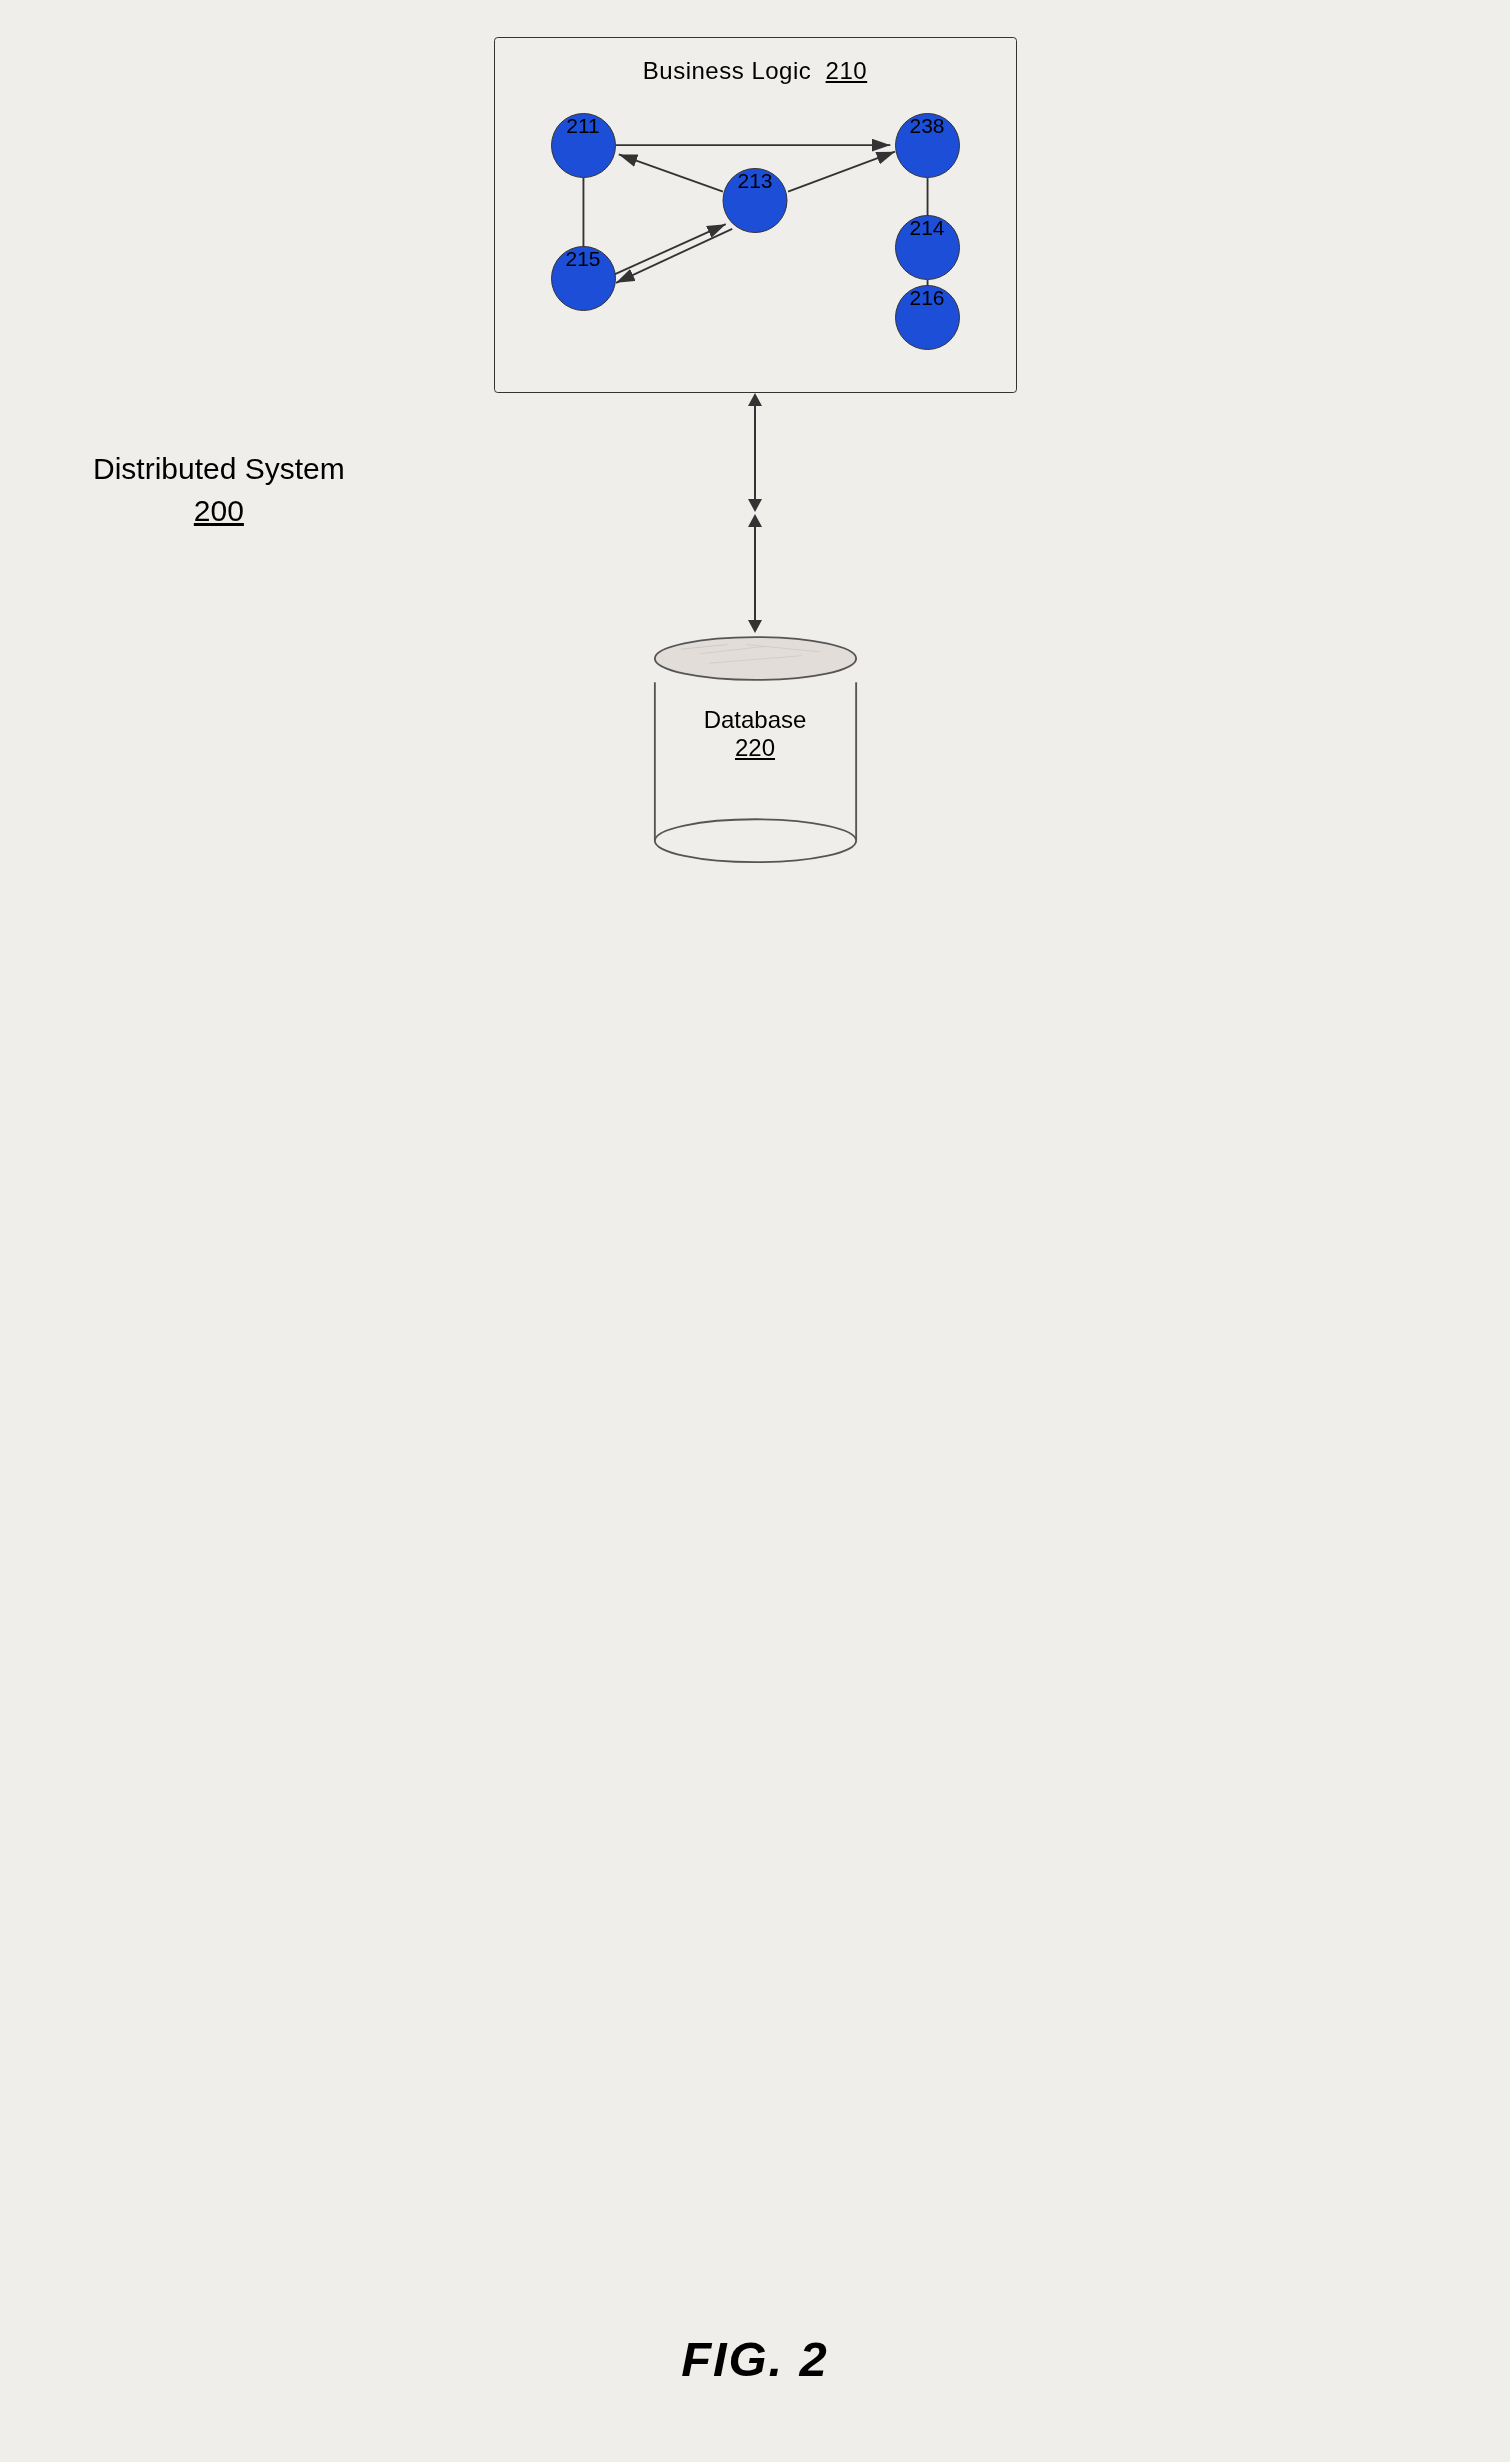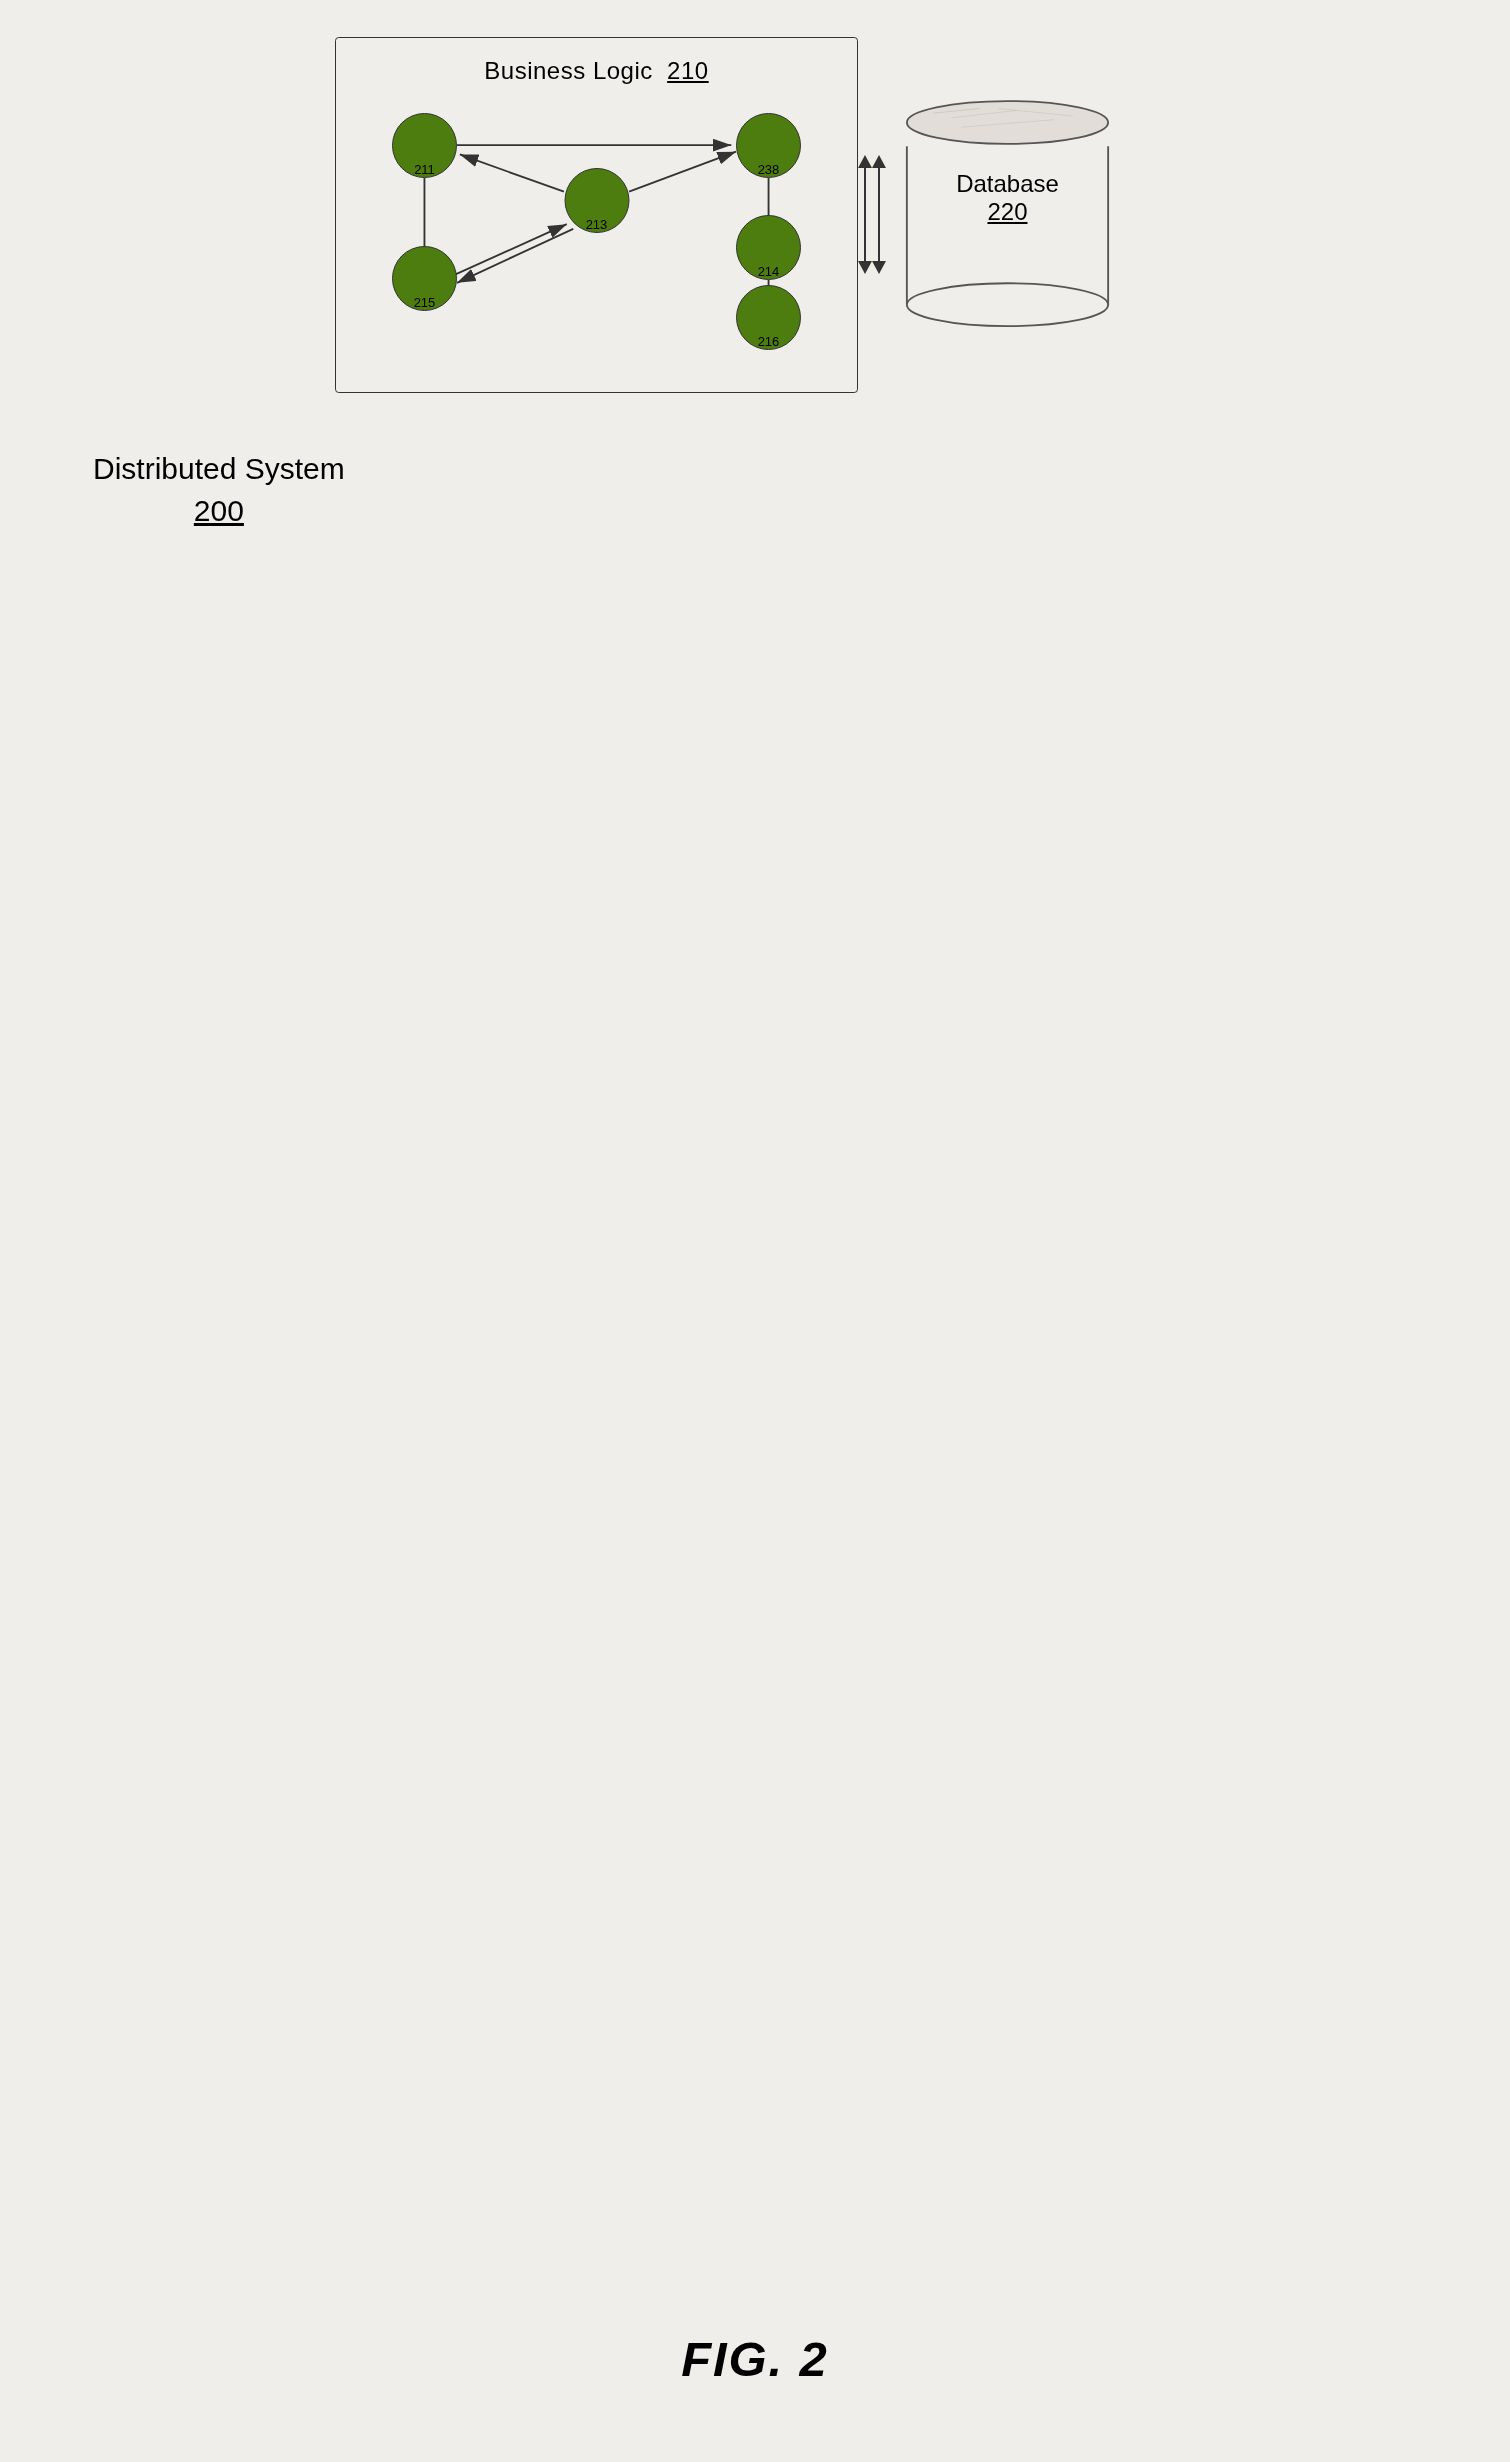--- a/index.html
+++ b/index.html
@@ -12,20 +12,21 @@
       overflow: hidden;
     }
 
     .diagram-container {
       position: absolute;
       left: 50%;
       transform: translateX(-50%);
       top: 37px;
       width: 840px;
       display: flex;
+      flex-direction: column;
       align-items: center;
     }
 
     
     .business-logic-box {
       border: 1.9px solid #333;
       border-radius: 3.7px;
       padding: 18.7px 28px 28px 28px;
       width: 523px;
       background: transparent;
@@ -50,25 +51,25 @@
       height: 261px;
       width: 100%;
     }
 
     .node {
       position: absolute;
       width: 65px;
       height: 65px;
       border-radius: 50%;
       border: 1.9px solid #333;
-      background: #4d7c0f;
+      background: #1d4ed8;
       display: flex;
-      align-items: flex-end;
+      align-items: flex-start;
       justify-content: center;
-      font-size: 13px;
+      font-size: 21px;
       font-weight: normal;
     }
 
     
     .node-211 { left: 28px; top: 9.3px; }
     .node-212 { right: 28px; top: 9.3px; }
     .node-213 { left: 50%; transform: translateX(-50%); top: 65px; }
     .node-214 { right: 28px; top: 112px; }
     .node-215 { left: 28px; top: 143px; }
     .node-216 { right: 28px; top: 182px; }

